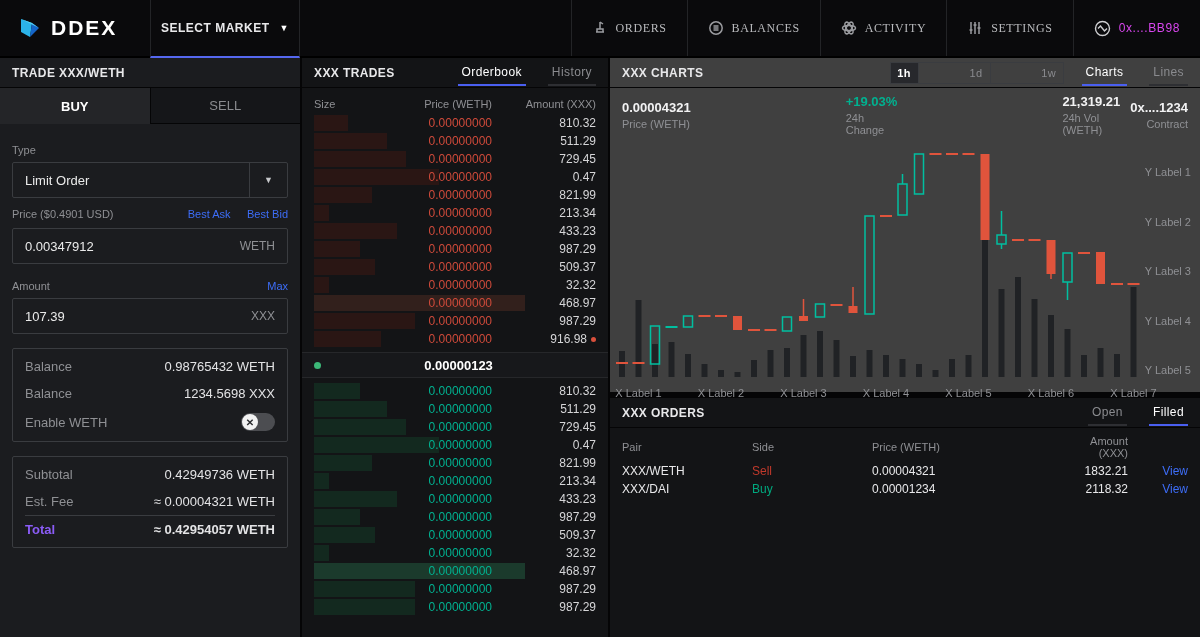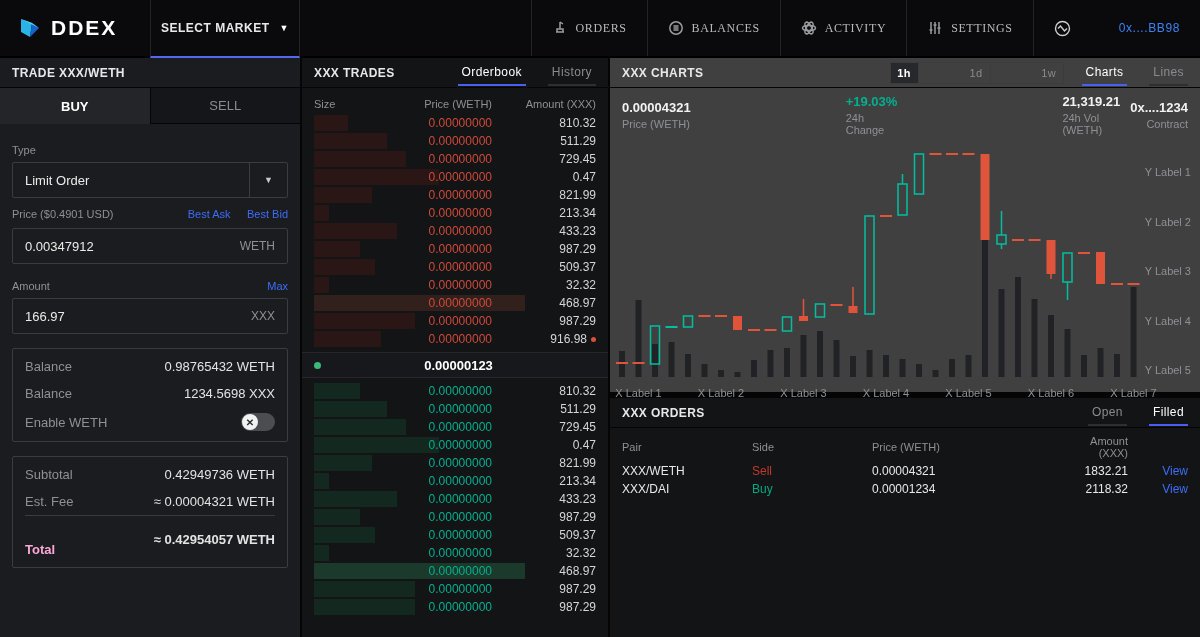--- a/index.html
+++ b/index.html
@@ -45,21 +45,21 @@
   .field .unit{ color:#8f9094; font-size:12px; }
   .select-field { padding:0; overflow:hidden; cursor:pointer; }
   .select-field .val { padding:0 12px; }
   .select-arrow { width:38px; align-self:stretch; border-left:1px solid #3a3c40; display:flex;
                   align-items:center; justify-content:center; color:#c7c8cb; font-size:9px; }
   .card { border:1px solid #3a3c40; border-radius:2px; margin-top:14px; padding:4px 12px; }
   .card-row { display:flex; justify-content:space-between; align-items:center; padding:6px 0; font-size:13px; }
   .card-row .k { color:#8f9094; }
   .card-row .v { color:#e3e3e5; }
   .card-row.total { border-top:1px solid #3a3c40; font-weight:bold; }
-  .card-row.total .k { color:#f9a8d4;margin-top:20px; }
+  .card-row.total .k { color:#8b5cf6; }
   .toggle { width:34px; height:18px; background:#4c4d51; border-radius:9px; position:relative; cursor:pointer; }
   .toggle .knob { width:16px; height:16px; background:#f2f2f2; border-radius:50%; position:absolute; left:1px; top:1px;
                   display:flex; align-items:center; justify-content:center; color:#2a2b2e; font-size:10px; font-weight:bold; }
   .review-btn { margin-top:auto; height:40px; background:#4fa877; border:none; border-radius:3px; color:#fff;
                 font-size:13px; font-weight:bold; letter-spacing:.8px; cursor:pointer; font-family:inherit; }
   
   .ob-cols { display:grid; grid-template-columns:1fr 108px 104px; padding:10px 12px 4px; font-size:11px; color:#8f9094; flex-shrink:0; }
   .ob-cols span:nth-child(2), .ob-cols span:nth-child(3){ text-align:right; }
   .ob-rows { flex-shrink:0; }
   .ob-row { position:relative; height:18px; display:grid; grid-template-columns:1fr 108px 104px;
@@ -149,21 +149,21 @@
           <path d="M4 2v12M8 2v12M12 2v12M2.5 10h3M6.5 5h3M10.5 8h3"></path>
         </svg>
         <span>SETTINGS</span>
       </div>
     </div>
   <div class="nav-item">
     <svg width="17" height="17" viewBox="0 0 17 17">
       <circle cx="8.5" cy="8.5" r="7" stroke="#cfcfd2" fill="none" stroke-width="1.4"></circle>
       <polyline points="4,8.5 6.5,6 10.5,11 13,8.5" stroke="#cfcfd2" fill="none" stroke-width="1.4"></polyline>
     </svg>
-    <span style="color:#3b82f6;margin-left:40px;">0x....BB98</span>
+    <span style="color:#d946ef;">0x....BB98</span>
   </div>
 </div>
 
 <div class="content">
 
   <div class="col-left">
     <div class="phead">
       <span class="title">TRADE XXX/WETH</span>
     </div>
     <div class="buysell">
@@ -187,21 +187,21 @@
       </div>
       <div class="field">
         <span class="val">0.00347912</span>
         <span class="unit">WETH</span>
       </div>
       <div class="lbl-row" style="margin-top:16px;">
         <span class="lbl">Amount</span>
         <span class="link">Max</span>
       </div>
       <div class="field">
-        <span class="val">166.97</span>
+        <span class="val">107.39</span>
         <span class="unit">XXX</span>
       </div>
       <div class="card">
         <div class="card-row">
           <span class="k">Balance</span>
           <span class="v">0.98765432 WETH</span>
         </div>
         <div class="card-row">
           <span class="k">Balance</span>
           <span class="v">1234.5698 XXX</span>

